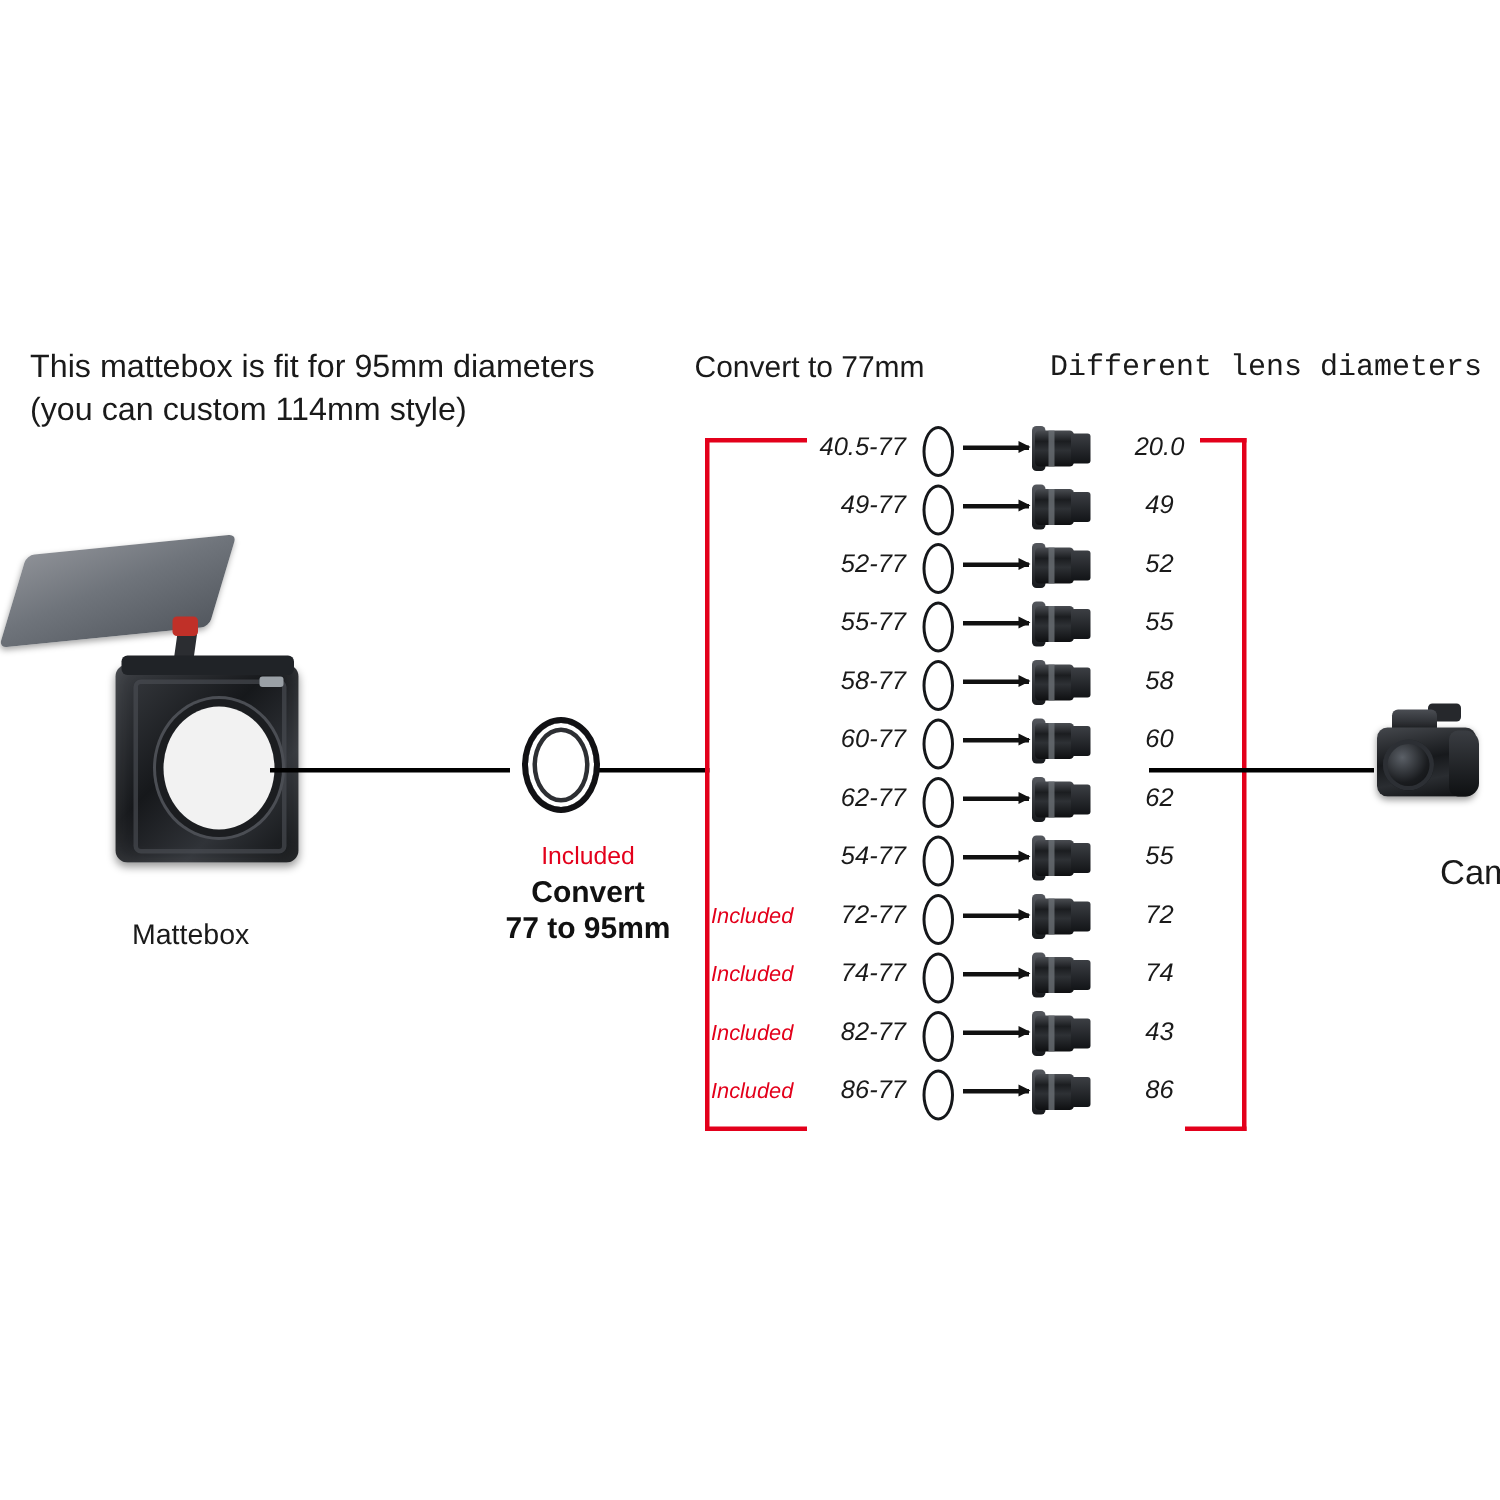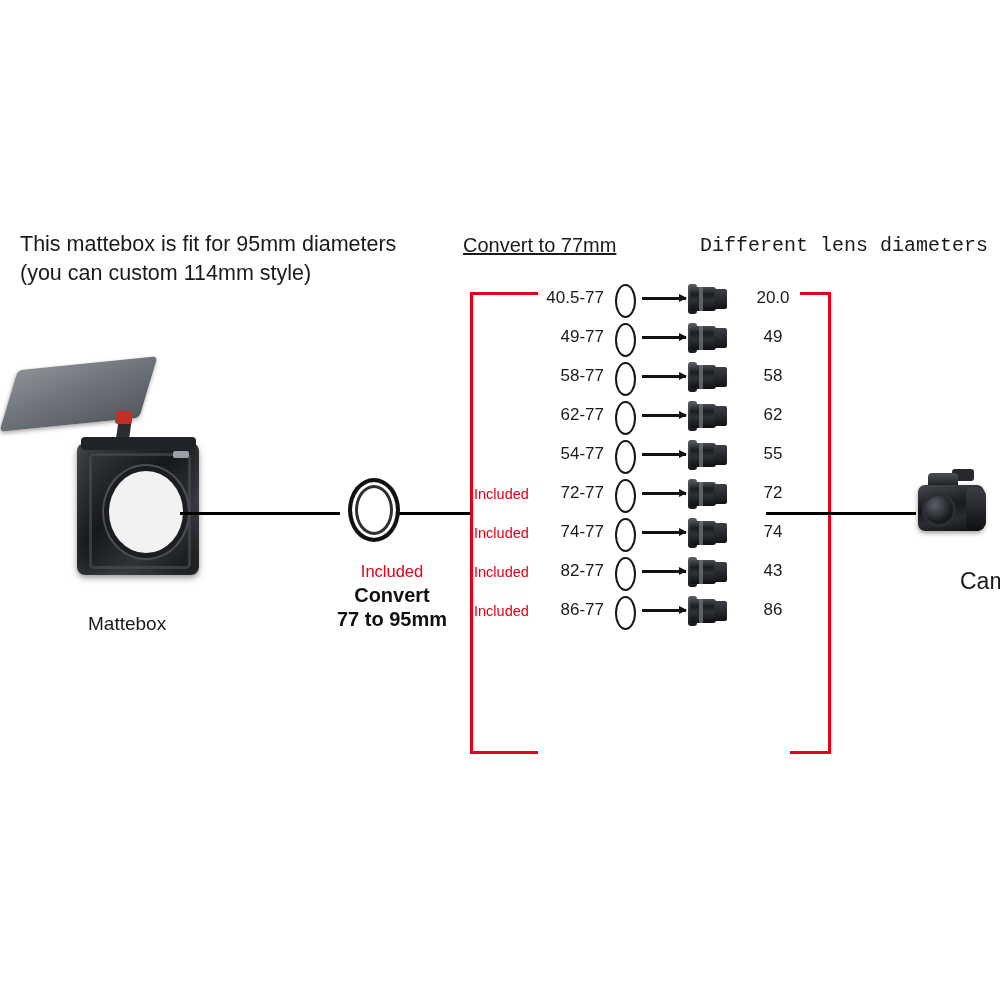--- a/index.html
+++ b/index.html
@@ -28,21 +28,20 @@
     color: #1a1a1a;
     white-space: pre-line;
   }
 
   #col-convert-title {
     left: 463px;
     top: 234px;
     font-size: 20px;
     color: #1a1a1a;
     white-space: nowrap;
-    text-decoration: underline;
   }
   #col-diam-title {
     left: 700px;
     top: 234px;
     font-size: 20px;
     color: #1a1a1a;
     white-space: nowrap;
     font-family: Liberation Mono, monospace;
   }
 
@@ -171,20 +170,21 @@
     color: #111;
     line-height: 24px;
     white-space: pre-line;
   }
 
   
   #rows { left: 470px; top: 280px; width: 360px; }
   .row {
     position: relative;
     height: 39px;
+    font-style: italic;
   }
   .row-included {
     position: absolute;
     left: 4px;
     top: 11px;
     font-size: 14.5px;
     color: #e3001b;
   }
   .row-code {
     position: absolute;
@@ -400,30 +400,69 @@
       <div class="row-lens">
         <div class="lens-front"></div>
         <div class="lens-barrel"></div>
         <div class="lens-ring"></div>
         <div class="lens-mount"></div>
       </div>
       <div class="row-diam">49</div>
     </div>
     <div class="row">
       <div class="row-included"></div>
+      <div class="row-code">52-77</div>
+      <div class="row-ring"></div>
+      <div class="row-arrow"></div>
+      <div class="row-lens">
+        <div class="lens-front"></div>
+        <div class="lens-barrel"></div>
+        <div class="lens-ring"></div>
+        <div class="lens-mount"></div>
+      </div>
+      <div class="row-diam">52</div>
+    </div>
+    <div class="row">
+      <div class="row-included"></div>
+      <div class="row-code">55-77</div>
+      <div class="row-ring"></div>
+      <div class="row-arrow"></div>
+      <div class="row-lens">
+        <div class="lens-front"></div>
+        <div class="lens-barrel"></div>
+        <div class="lens-ring"></div>
+        <div class="lens-mount"></div>
+      </div>
+      <div class="row-diam">55</div>
+    </div>
+    <div class="row">
+      <div class="row-included"></div>
       <div class="row-code">58-77</div>
       <div class="row-ring"></div>
       <div class="row-arrow"></div>
       <div class="row-lens">
         <div class="lens-front"></div>
         <div class="lens-barrel"></div>
         <div class="lens-ring"></div>
         <div class="lens-mount"></div>
       </div>
       <div class="row-diam">58</div>
+    </div>
+    <div class="row">
+      <div class="row-included"></div>
+      <div class="row-code">60-77</div>
+      <div class="row-ring"></div>
+      <div class="row-arrow"></div>
+      <div class="row-lens">
+        <div class="lens-front"></div>
+        <div class="lens-barrel"></div>
+        <div class="lens-ring"></div>
+        <div class="lens-mount"></div>
+      </div>
+      <div class="row-diam">60</div>
     </div>
     <div class="row">
       <div class="row-included"></div>
       <div class="row-code">62-77</div>
       <div class="row-ring"></div>
       <div class="row-arrow"></div>
       <div class="row-lens">
         <div class="lens-front"></div>
         <div class="lens-barrel"></div>
         <div class="lens-ring"></div>

